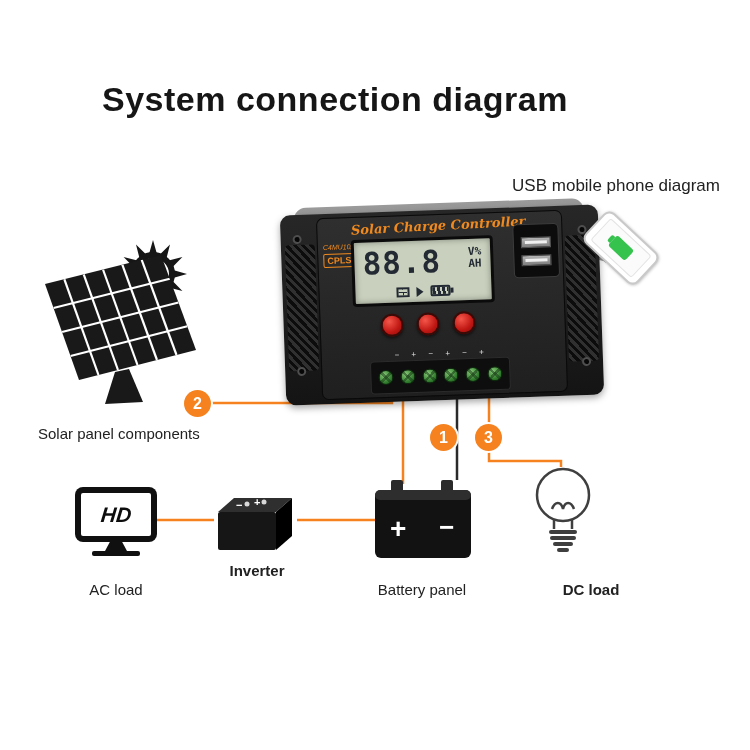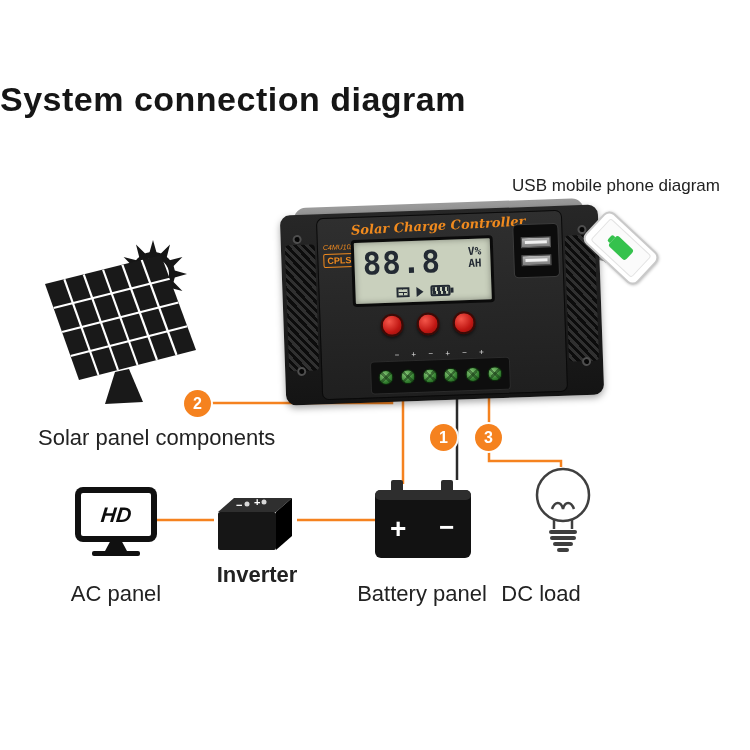--- a/index.html
+++ b/index.html
@@ -1,27 +1,27 @@
 <!DOCTYPE html>
 <html><head>
 <meta charset="utf-8">
 <style>
   * { margin:0; padding:0; box-sizing:border-box; }
   html,body { width:750px; height:750px; }
   body { background:#ffffff; font-family:"Liberation Sans", sans-serif; position:relative; overflow:hidden; }
 
-  .title { position:absolute; top:80px; left:0; width:670px; 
+  .title { position:absolute; top:80px; left:0; width:670px; text-align:center;
            font-size:34px; font-weight:bold; color:#161616; letter-spacing:.5px; }
   .usb-label { position:absolute; top:176px; right:30px; font-size:17px; color:#222; }
-  .item-label { position:absolute; font-size:22px; color:#222; white-space:nowrap; }
+  .item-label { position:absolute; font-size:15px; color:#222; white-space:nowrap; }
   .lbl-solar { left:38px; top:425px; }
   .lbl-ac { left:116px; top:581px; transform:translateX(-50%); }
   .lbl-inv { left:257px; top:562px; transform:translateX(-50%);font-weight:bold; }
   .lbl-bat { left:422px; top:581px; transform:translateX(-50%); }
-  .lbl-dc { left:541px; top:581px; transform:translateX(-50%); }
+  .lbl-dc { left:591px; top:581px; transform:translateX(-50%);font-weight:bold; }
 
   .wires { position:absolute; left:0; top:0; z-index:1; }
 
   .marker { position:absolute; width:27px; height:27px; border-radius:50%;
             background:#f5821f; color:#fff; font-weight:bold; font-size:16px;
             display:flex; align-items:center; justify-content:center;
             box-shadow:0 0 0 2px rgba(255,255,255,.95); z-index:5; }
   .m-solar { left:184px; top:390px; }
   .m-bat   { left:430px; top:424px; }
   .m-dc    { left:475px; top:424px; }
@@ -252,16 +252,16 @@
     <line x1="22" y1="57" x2="22" y2="67"></line>
     <line x1="40" y1="57" x2="40" y2="67"></line>
     <line x1="19" y1="70" x2="43" y2="70" stroke-width="4" stroke-linecap="round"></line>
     <line x1="20" y1="76" x2="42" y2="76" stroke-width="4" stroke-linecap="round"></line>
     <line x1="23" y1="82" x2="39" y2="82" stroke-width="4" stroke-linecap="round"></line>
     <line x1="27" y1="88" x2="35" y2="88" stroke-width="4" stroke-linecap="round"></line>
   </svg>
 </div>
 
 <div class="item-label lbl-solar">Solar panel components</div>
-<div class="item-label lbl-ac">AC panel</div>
+<div class="item-label lbl-ac">AC load</div>
 <div class="item-label lbl-inv">Inverter</div>
 <div class="item-label lbl-bat">Battery panel</div>
 <div class="item-label lbl-dc">DC load</div>
 
 </body></html>

